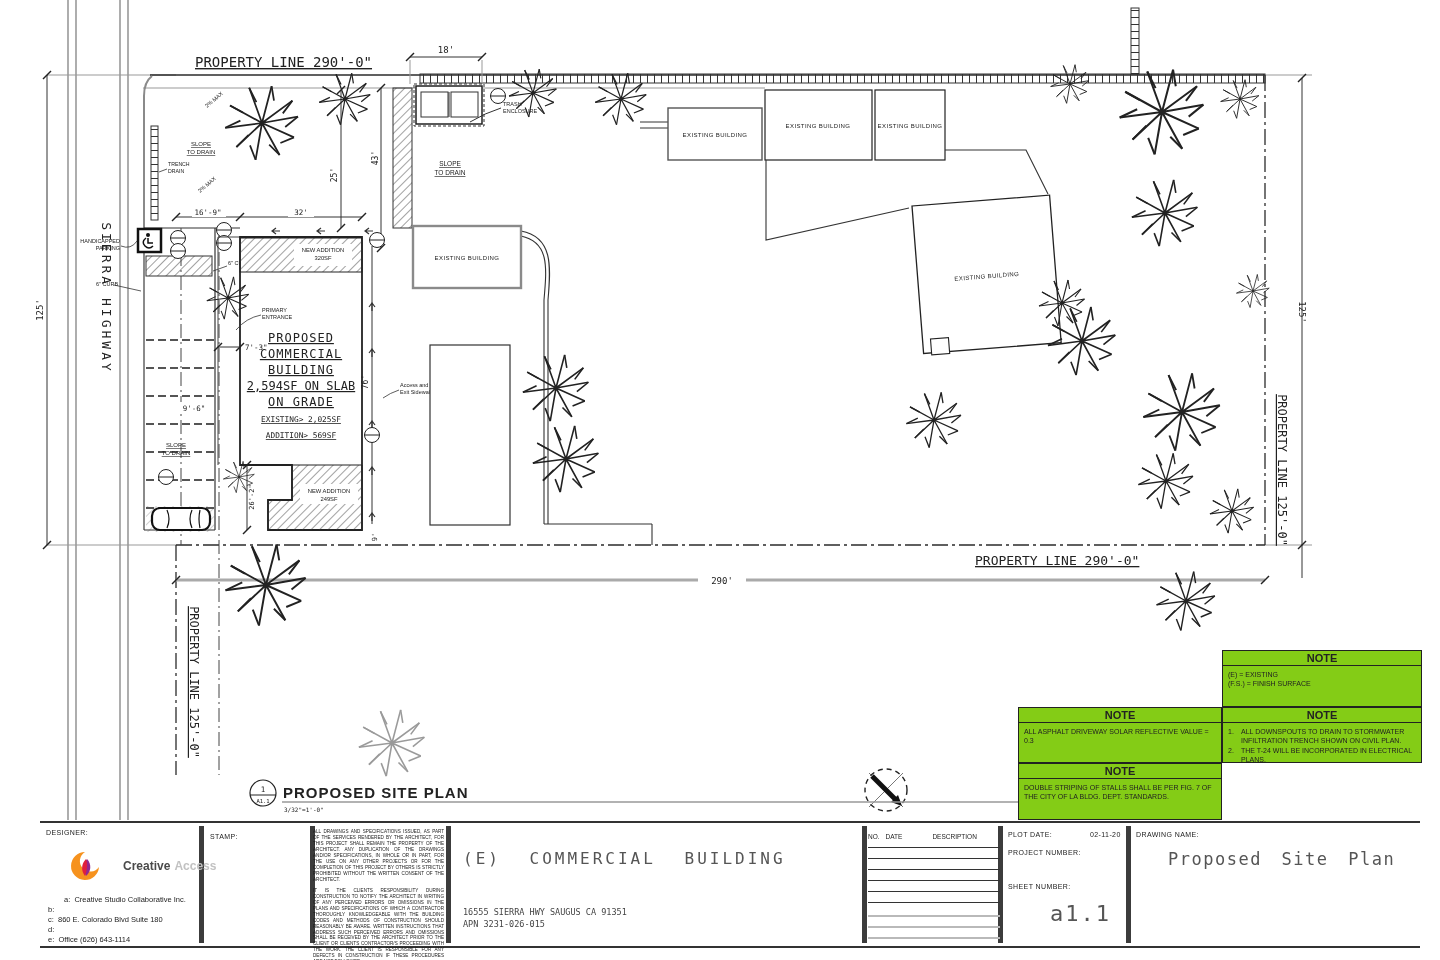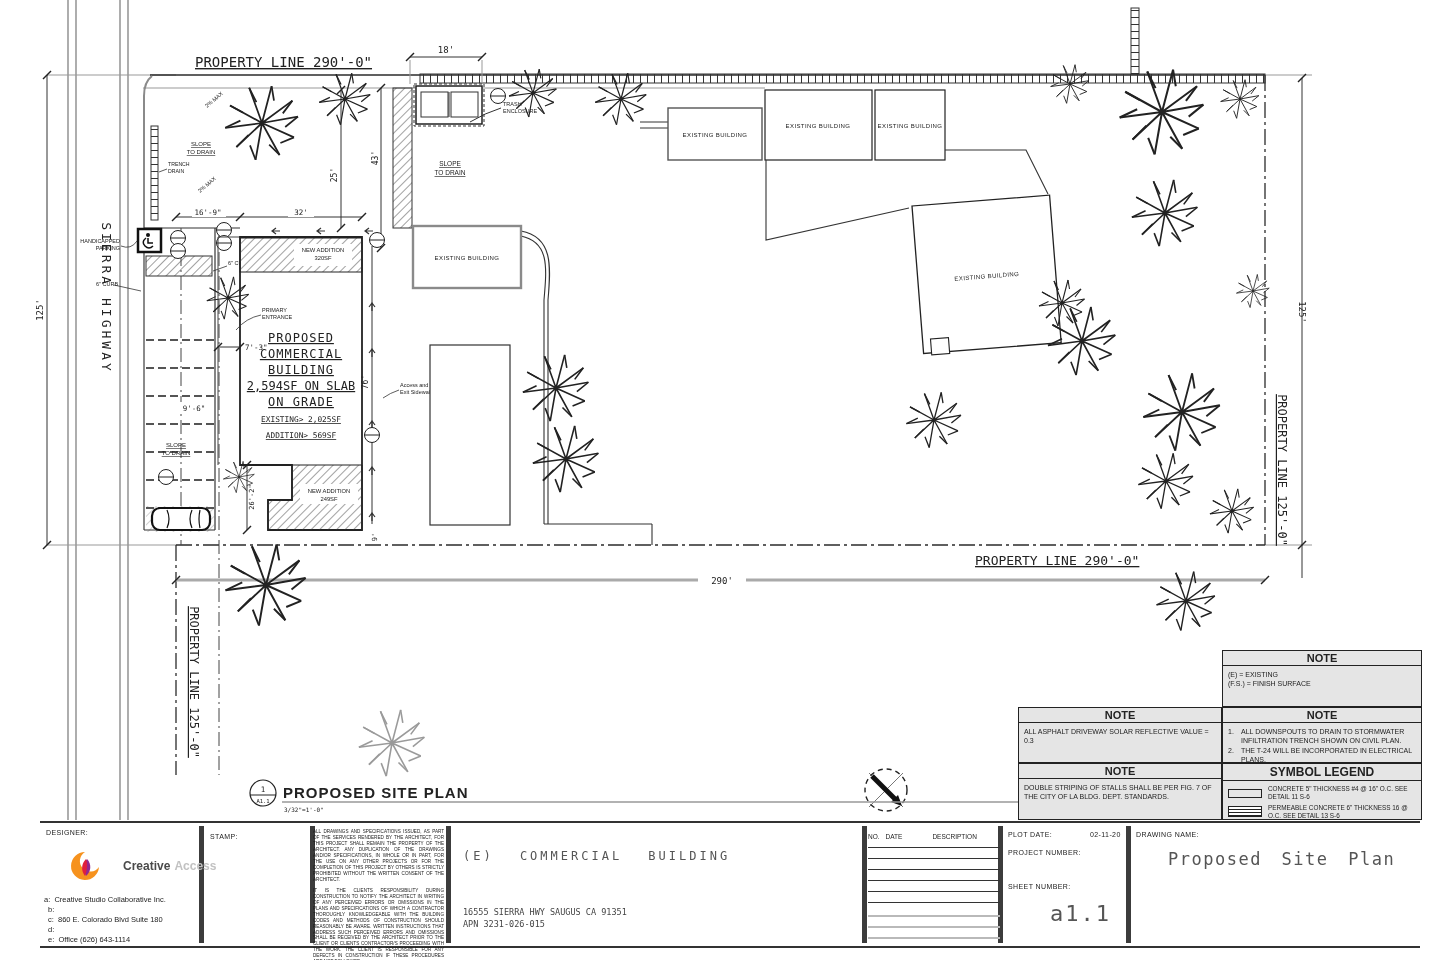--- a/index.html
+++ b/index.html
@@ -3,21 +3,21 @@
 <meta charset="utf-8">
 <style>
   html,body{margin:0;padding:0;background:#fff;}
   .sheet{position:relative;width:1440px;height:960px;background:#fff;overflow:hidden;
          font-family:"Liberation Sans",sans-serif;color:#222;}
   svg text{fill:#222;}
   .cad{font-family:"DejaVu Sans Mono",monospace;}
   .sans{font-family:"Liberation Sans",sans-serif;}
   .u{text-decoration:underline;}
   
-  .nbox{position:absolute;border:1.5px solid #222;background:#e5e5e5;box-sizing:border-box;}
+  .nbox{position:absolute;border:1.5px solid #222;background:#84cc16;box-sizing:border-box;}
   .nbox .hdr{border-bottom:1.5px solid #222;text-align:center;font-weight:bold;
              font-size:11px;padding:1px 0;font-family:"Liberation Sans",sans-serif;}
   .nbox .bdy{padding:4px 5px;font-size:7px;line-height:1.35;}
   .oli{display:grid;grid-template-columns:10px 1fr;column-gap:3px;}
   .legrow{display:grid;grid-template-columns:40px 1fr;align-items:center;margin:2px 0;}
   .sw{width:34px;height:9px;border:1px solid #222;box-sizing:border-box;}
   .sw.lines{height:11px;background:repeating-linear-gradient(#fff 0,#fff 2px,#222 2px,#222 3px);}
   .leglab{font-size:6.4px;line-height:1.3;}
   
   .tblock{position:absolute;left:40px;top:821px;width:1380px;height:127px;
@@ -373,67 +373,54 @@
     <div class="oli">
           <span>2.</span>
           <span>THE T-24 WILL BE INCORPORATED IN ELECTRICAL PLANS.</span>
         </div>
   </div>
 </div>
 <div class="nbox" style="left:1018px;top:763px;width:204px;height:57px;">
   <div class="hdr">NOTE</div>
   <div class="bdy">DOUBLE STRIPING OF STALLS SHALL BE PER FIG. 7 OF THE CITY OF LA BLDG. DEPT. STANDARDS.</div>
 </div>
-<div class="nbox" style="left:1222px;top:763px;width:200px;height:57px;">
-  <div class="hdr" style="font-size:12px;">SYMBOL LEGEND</div>
-  <div class="bdy" style="padding:2px 5px;">
-    <div class="legrow">
-      <span class="sw"></span>
-      <span class="leglab">CONCRETE 5" THICKNESS #4 @ 16" O.C. SEE DETAIL 11 S-6</span>
-    </div>
-    <div class="legrow">
-      <span class="sw lines"></span>
-      <span class="leglab">PERMEABLE CONCRETE 6" THICKNESS 16 @ O.C. SEE DETAIL 13 S-6</span>
-    </div>
-  </div>
-</div>
 
 
 <div class="tblock">
   <div class="vbar" style="left:159px;"></div>
   <div class="vbar" style="left:270px;"></div>
   <div class="vbar" style="left:406px;"></div>
   <div class="vbar" style="left:822px;"></div>
   <div class="vbar" style="left:958px;"></div>
   <div class="vbar" style="left:1086px;"></div>
 
   <div class="small" style="position:absolute;left:6px;top:6px;">DESIGNER:</div>
   <div class="logo">
     <svg width="30" height="30" viewBox="0 0 30 30">
       <path d="M15,1 A14,14 0 1,0 29,16 A10.5,10.5 0 1,1 15,1 Z" fill="#F6921E"></path>
       <path d="M17,8 C22,13 21,21 16,25 C13,19 13,13 17,8 Z" fill="#92278F"></path>
       <path d="M16,8 C11,13 11,20 15,25 C17,19 18,13 16,8 Z" fill="#E01F3D"></path>
     </svg>
     <span class="w1">Creative</span>
         <span class="w2">Access</span>
   </div>
-  <div class="dline" style="left:4px;top:72px;">a:  Creative Studio Collaborative Inc.</div>
+  <div class="dline" style="left:24px;top:72px;">a:  Creative Studio Collaborative Inc.</div>
   <div class="dline" style="left:8px;top:82px;">b:</div>
   <div class="dline" style="left:8px;top:92px;">c:  860 E. Colorado Blvd Suite 180</div>
   <div class="dline" style="left:8px;top:102px;">d:</div>
   <div class="dline" style="left:8px;top:112px;">e:  Office (626) 643-1114</div>
 
   <div class="small" style="position:absolute;left:170px;top:10px;">STAMP:</div>
 
   <div class="disc">
     <p>ALL DRAWINGS AND SPECIFICATIONS ISSUED, AS PART OF THE SERVICES RENDERED BY THE ARCHITECT, FOR THIS PROJECT SHALL REMAIN THE PROPERTY OF THE ARCHITECT. ANY DUPLICATION OF THE DRAWINGS AND/OR SPECIFICATIONS, IN WHOLE OR IN PART, FOR THE USE ON ANY OTHER PROJECTS OR FOR THE COMPLETION OF THIS PROJECT BY OTHERS IS STRICTLY PROHIBITED WITHOUT THE WRITTEN CONSENT OF THE ARCHITECT.</p>
     <p>IT IS THE CLIENTS RESPONSIBILITY DURING CONSTRUCTION TO NOTIFY THE ARCHITECT IN WRITING OF ANY PERCEIVED ERRORS OR OMISSIONS IN THE PLANS AND SPECIFICATIONS OF WHICH A CONTRACTOR THOROUGHLY KNOWLEDGEABLE WITH THE BUILDING CODES AND METHODS OF CONSTRUCTION SHOULD REASONABLY BE AWARE. WRITTEN INSTRUCTIONS THAT ADDRESS SUCH PERCEIVED ERRORS AND OMISSIONS SHALL BE RECEIVED BY THE ARCHITECT PRIOR TO THE CLIENT OR CLIENTS CONTRACTOR/S PROCEEDING WITH THE WORK. THE CLIENT IS RESPONSIBLE FOR ANY DEFECTS IN CONSTRUCTION IF THESE PROCEDURES ARE NOT FOLLOWED.</p>
   </div>
 
-  <div class="bigcad" style="position:absolute;left:423px;top:26px;font-size:12px;letter-spacing:3px;word-spacing:16px;">(E) COMMERCIAL BUILDING</div>
+  <div class="bigcad" style="position:absolute;left:423px;top:26px;font-size:16px;letter-spacing:3px;word-spacing:16px;">(E) COMMERCIAL BUILDING</div>
   <div class="bigcad" style="position:absolute;left:423px;top:84px;font-size:8.5px;color:#444;text-align:right;">16555 SIERRA HWY SAUGUS CA 91351</div>
   <div class="bigcad" style="position:absolute;left:423px;top:96px;font-size:8.5px;color:#444;">APN 3231-026-015</div>
 
   <div style="position:absolute;left:828px;top:10px;font-size:6.5px;display:flex;gap:6px;">
     <span>NO.</span>
     <span>DATE</span>
     <span style="margin-left:24px;">DESCRIPTION</span>
   </div>
   <div class="revline" style="top:24px;"></div>
   <div class="revline" style="top:35px;"></div>

